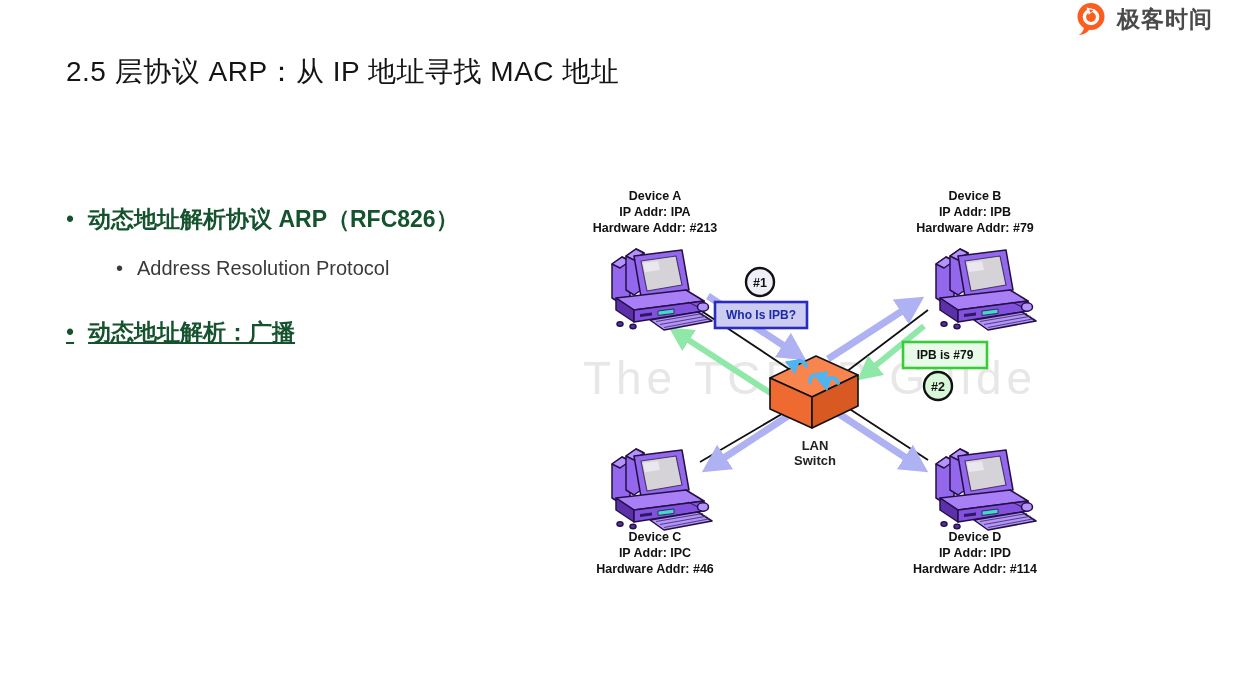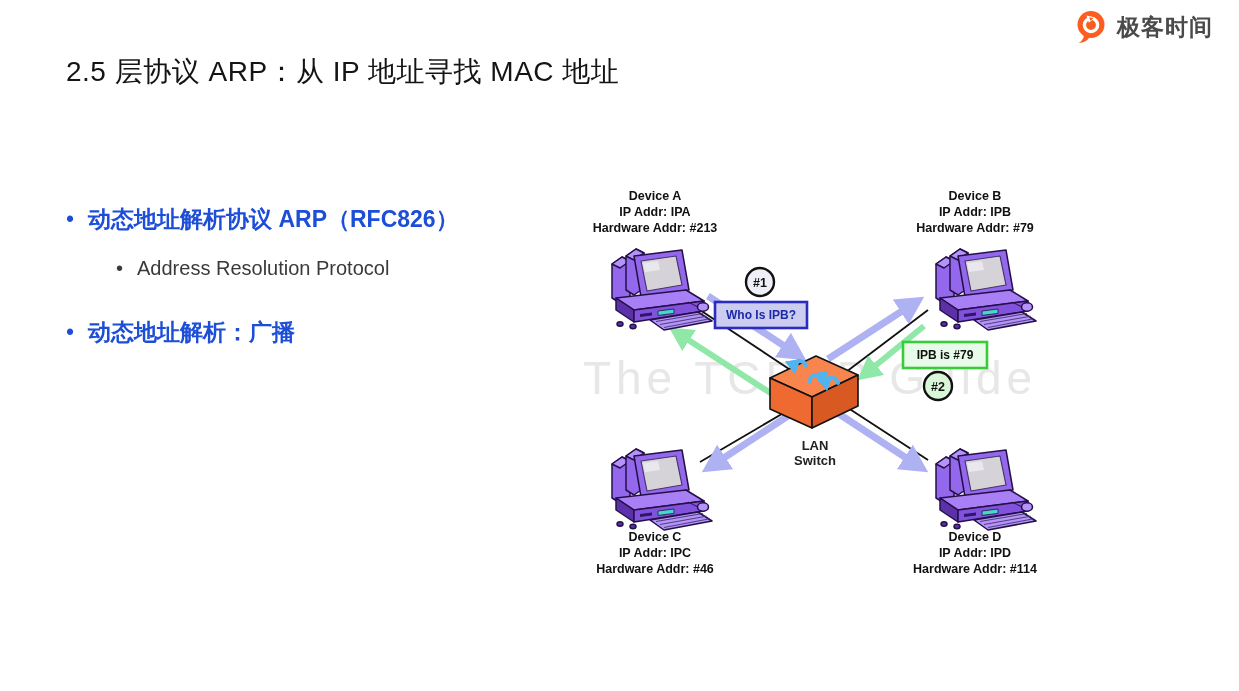--- a/index.html
+++ b/index.html
@@ -1,35 +1,35 @@
 <!DOCTYPE html>
 <html><head>
 <meta charset="utf-8">
 <style>
   html,body{margin:0;padding:0;background:#fff;}
   .slide{position:relative;width:1239px;height:691px;background:#ffffff;overflow:hidden;
          font-family:"Liberation Sans", sans-serif;}
 
   
-  .brand{position:absolute;top:8px;right:26px;display:flex;align-items:center;gap:8px;}
+  .brand{position:absolute;top:0;right:26px;display:flex;align-items:center;gap:8px;}
   .brand svg{display:block;}
   .brand-name{font-size:23px;font-weight:600;color:#4a4a4a;letter-spacing:1px;}
 
   
   .title{position:absolute;left:66px;top:34px;font-size:28px;font-weight:300;
          color:#141414;letter-spacing:0.5px;white-space:nowrap;}
 
   
-  .bullet{position:absolute;color:#1d4ed8;white-space:nowrap;}
+  .bullet{position:absolute;color:#14532d;white-space:nowrap;}
   .bullet.l1{left:66px;font-size:23px;font-weight:700;}
   .bullet.l2{left:116px;font-size:20px;font-weight:400;color:#3a3a3a;}
   .bullet::before{content:"•";margin-right:14px;font-weight:400;}
   .b1{top:204px;}
   .b1s{top:257px;}
-  .b2{top:317px;}
+  .b2{top:317px;text-decoration:underline;}
 
   
   .diagram{position:absolute;left:558px;top:182px;width:505px;height:404px;}
   .dlabel{font:bold 12.5px "Liberation Sans", sans-serif;fill:#111;}
   .boxlabel{font:bold 12px "Liberation Sans", sans-serif;}
   .steplabel{font:bold 12.5px "Liberation Sans", sans-serif;fill:#111;}
   .switchlabel{font:bold 13px "Liberation Sans", sans-serif;fill:#222;}
   .watermark{font:500 46px "Liberation Sans", sans-serif;letter-spacing:5px;}
 </style>
 </head>

